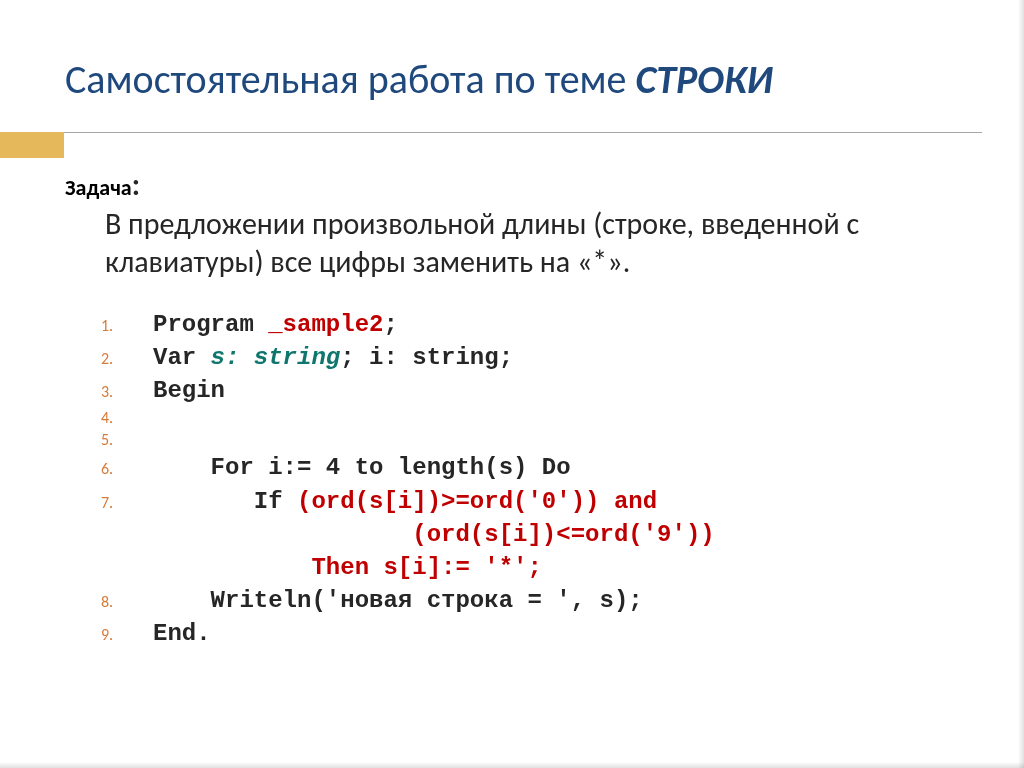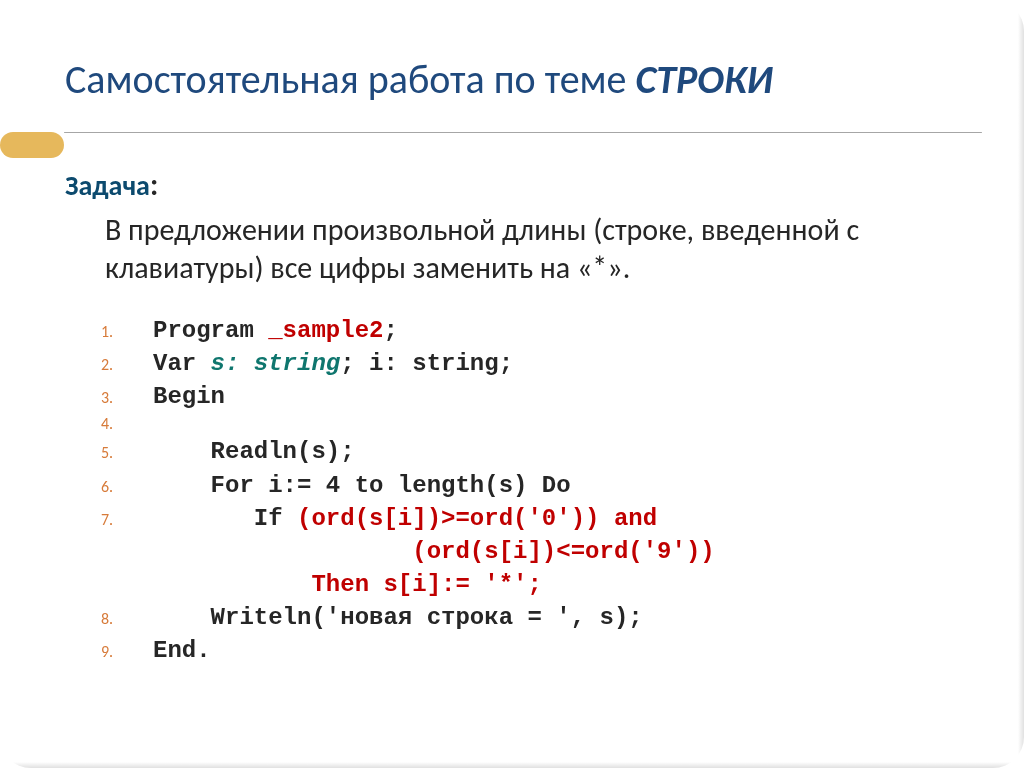--- a/index.html
+++ b/index.html
@@ -1,15 +1,15 @@
 <!DOCTYPE html>
 <html><head>
 <meta charset="utf-8">
 <style>
-  * { margin: 0; padding: 0; box-sizing: border-box; border-radius: 31px; }
+  * { margin: 0; padding: 0; box-sizing: border-box; }
   body {
     width: 1024px;
     height: 768px;
     background: #ffffff;
     font-family: "Calibri", "Arial", sans-serif;
     position: relative;
     overflow: hidden;
   }
   .slide {
     width: 100%;
@@ -42,35 +42,35 @@
     right: 42px;
     top: 132px;
     height: 1px;
     background: #a6a6a6;
   }
   .body {
     margin-top: 62px;
     margin-left: 10px;
   }
   .task-label {
-    color: #0c4a6e;
+    color: #000000;
     font-weight: 700;
-    font-size: 28px;
+    font-size: 22px;
     display: inline;
   }
   .colon {
     color: #262626;
     font-size: 30px;
     font-weight: 700;
   }
   .task-text {
     color: #262626;
     font-size: 30px;
     margin-left: 40px;
-    margin-top: 8px;
+    margin-top: 2px;
     line-height: 1.25;
   }
   .code-block {
     margin-top: 28px;
     margin-left: 36px;
   }
   .code-line {
     display: flex;
     align-items: baseline;
     font-family: "Courier New", monospace;
@@ -141,21 +141,20 @@
         <span class="lnum">3.</span>
         <span class="code-text">Begin</span>
       </div>
 
       <div class="code-line">
         <span class="lnum">4.</span>
       </div>
 
       <div class="code-line">
         <span class="lnum">5.</span>
-        <span class="code-text">    Readln(s);</span>
       </div>
 
       <div class="code-line">
         <span class="lnum">6.</span>
         <span class="code-text">    For i:= 4 to length(s) Do</span>
       </div>
 
       <div class="code-line">
         <span class="lnum">7.</span>
         <span class="code-text"><span>       If </span><span class="kw-red">(ord(s[i])&gt;=ord('0')) and</span></span>

